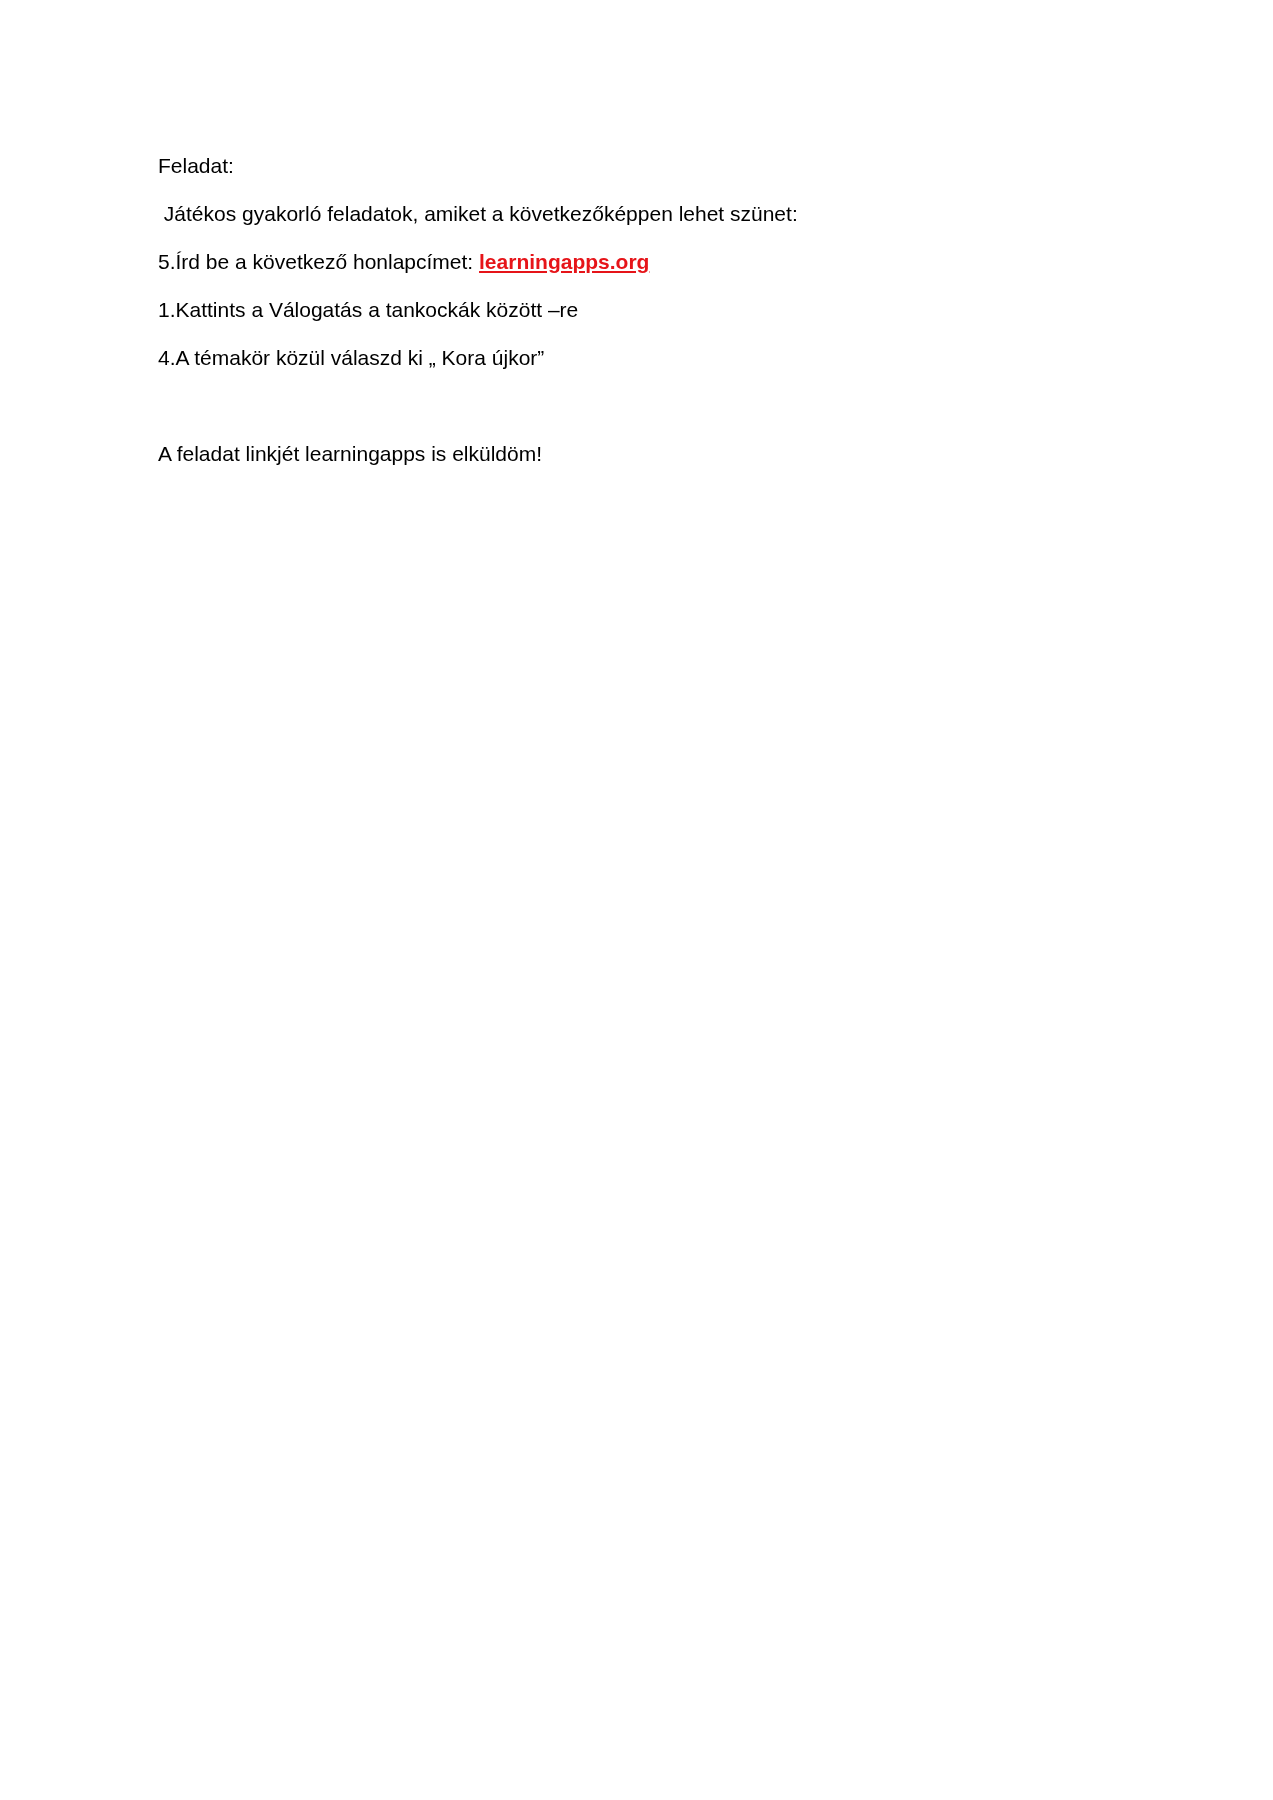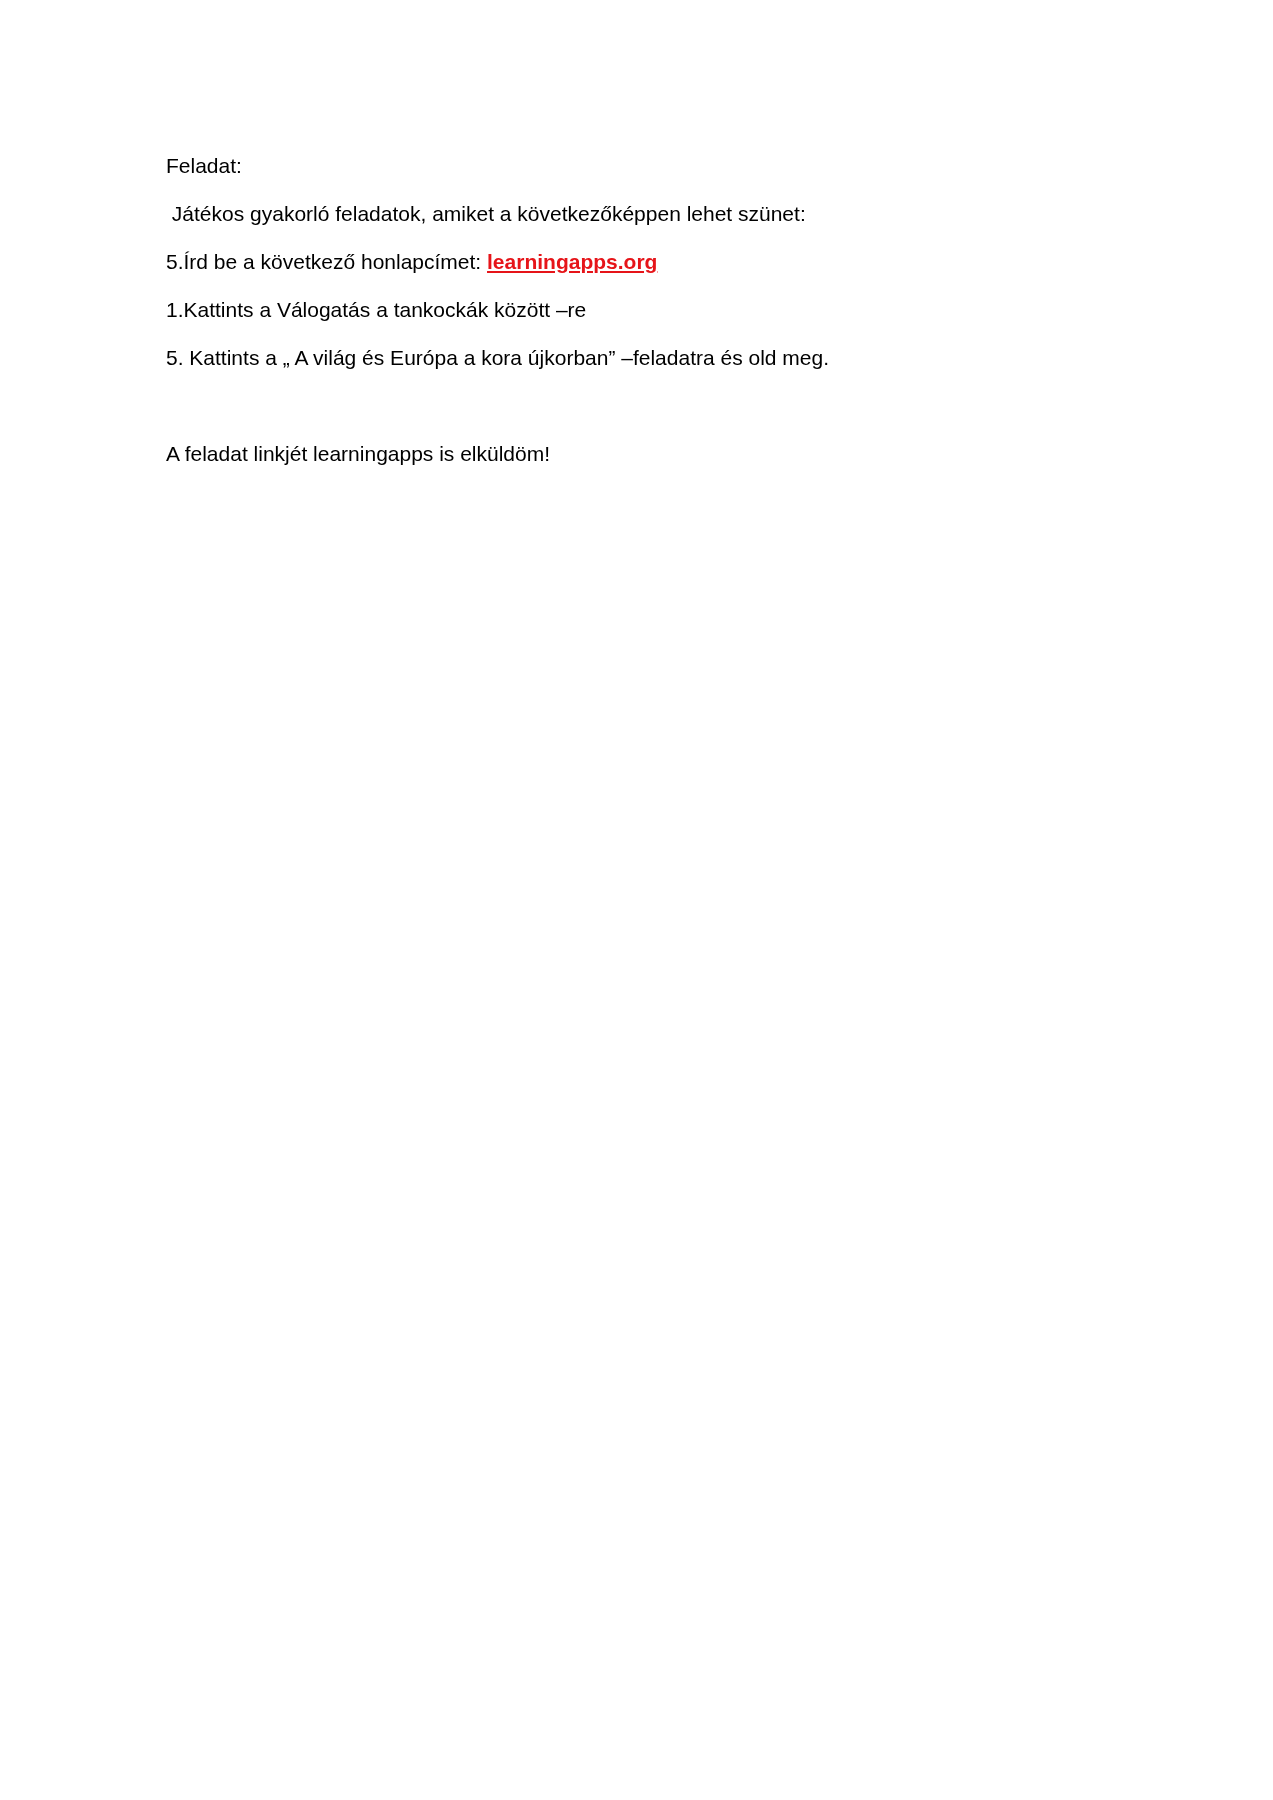--- a/index.html
+++ b/index.html
@@ -16,21 +16,21 @@
     color: #000000;
   }
   .doc-page {
     box-sizing: border-box;
     width: 1273px;
     min-height: 1800px;
     padding: 150px 128px 150px 150px;
     background: #ffffff;
   }
   .para {
-    margin: 0 0 17px 16px;
+    margin: 0 0 17px 8px;
     font-size: 21px;
     line-height: 31px;
     min-height: 31px;
     white-space: pre-wrap;
     color: #000000;
     font-weight: 400;
   }
   .red-bold {
     color: var(--accent-red, #e61419);
     font-weight: 700;
@@ -44,22 +44,22 @@
 
   <p class="para">Feladat:</p>
 
   <p class="para"> Játékos gyakorló feladatok, amiket a következőképpen lehet szünet:</p>
 
   <p class="para"><span>5.Írd be a következő honlapcímet: </span><span class="red-bold">learningapps.org</span></p>
 
   <p class="para">1.Kattints a Válogatás a tankockák között –re</p>
 
 
+  <p class="para">4.A témakör közül válaszd ki „ Kora újkor”</p>
 
-  <p class="para">5. Kattints a „ A világ és Európa a kora újkorban” –feladatra és old meg.</p>
 
   <p class="para"></p>
 
   <p class="para">A feladat linkjét learningapps is elküldöm!</p>
 
   <p class="para"></p>
 
   <p class="para"></p>
 
 

